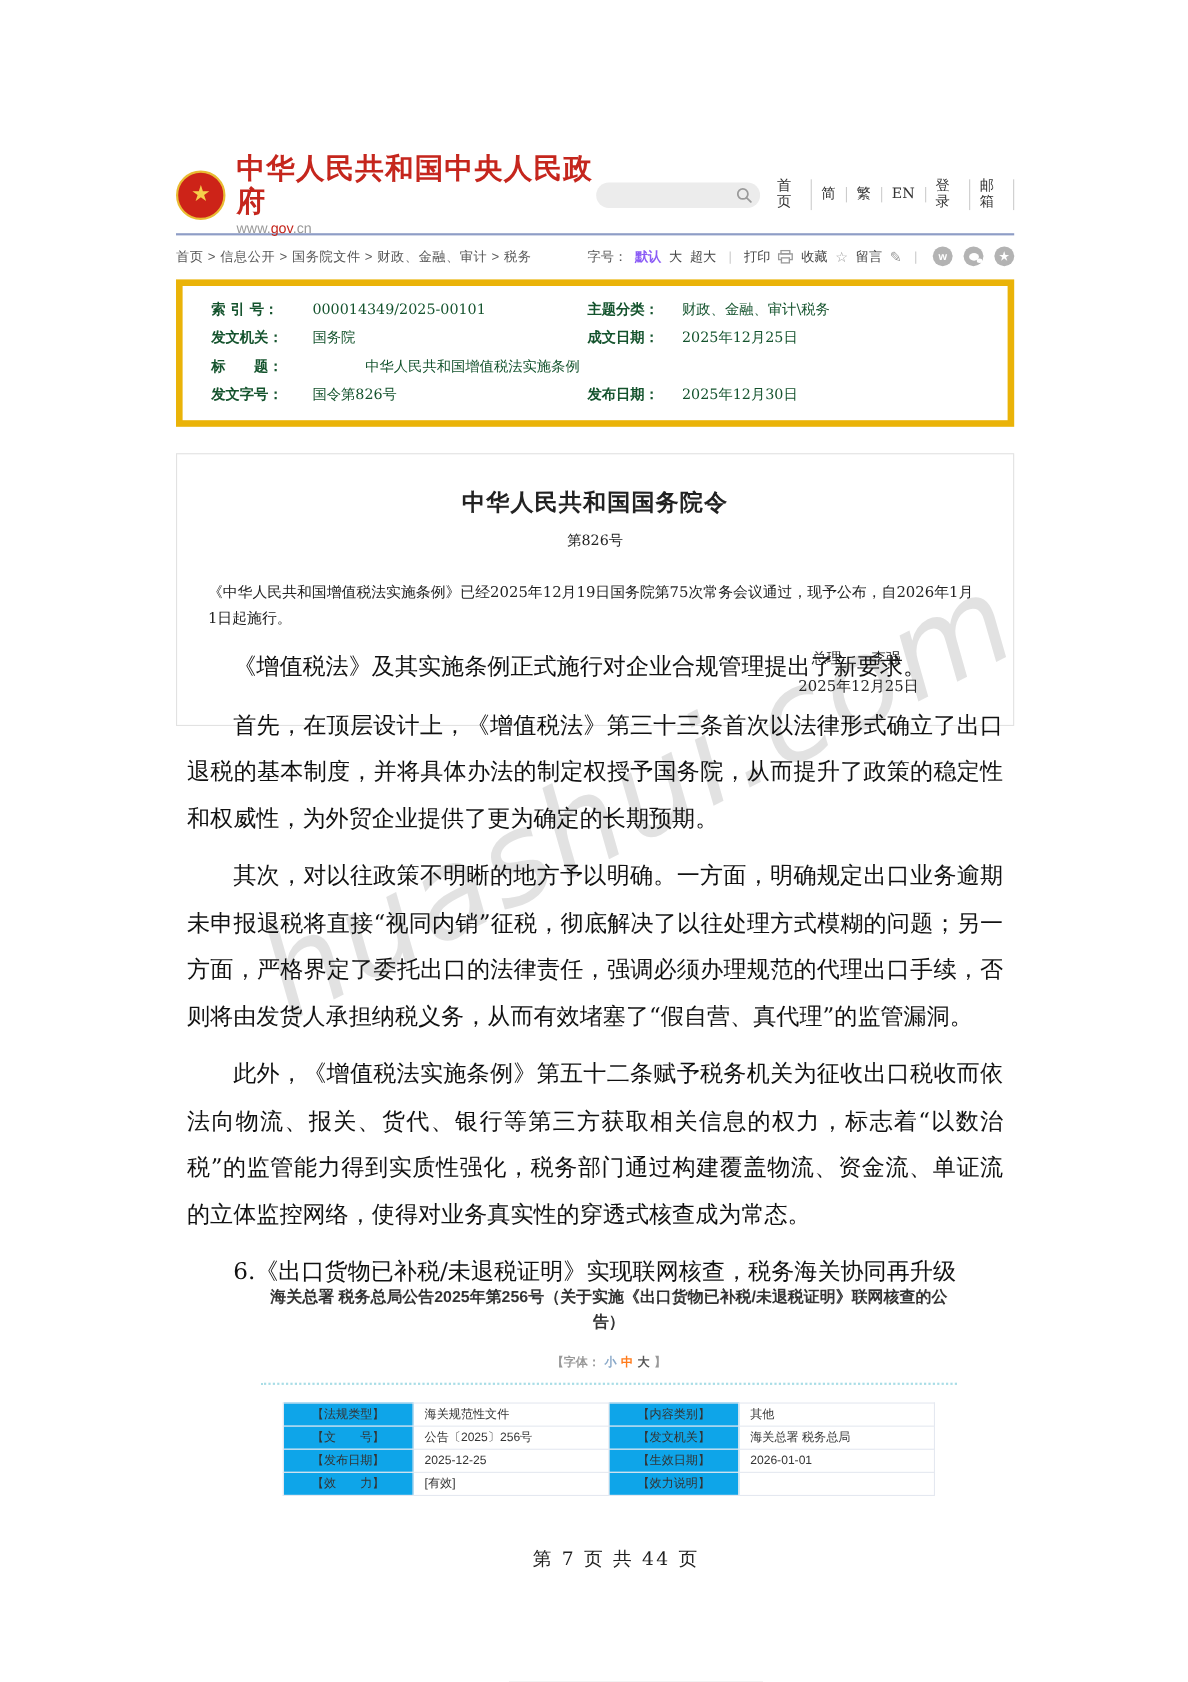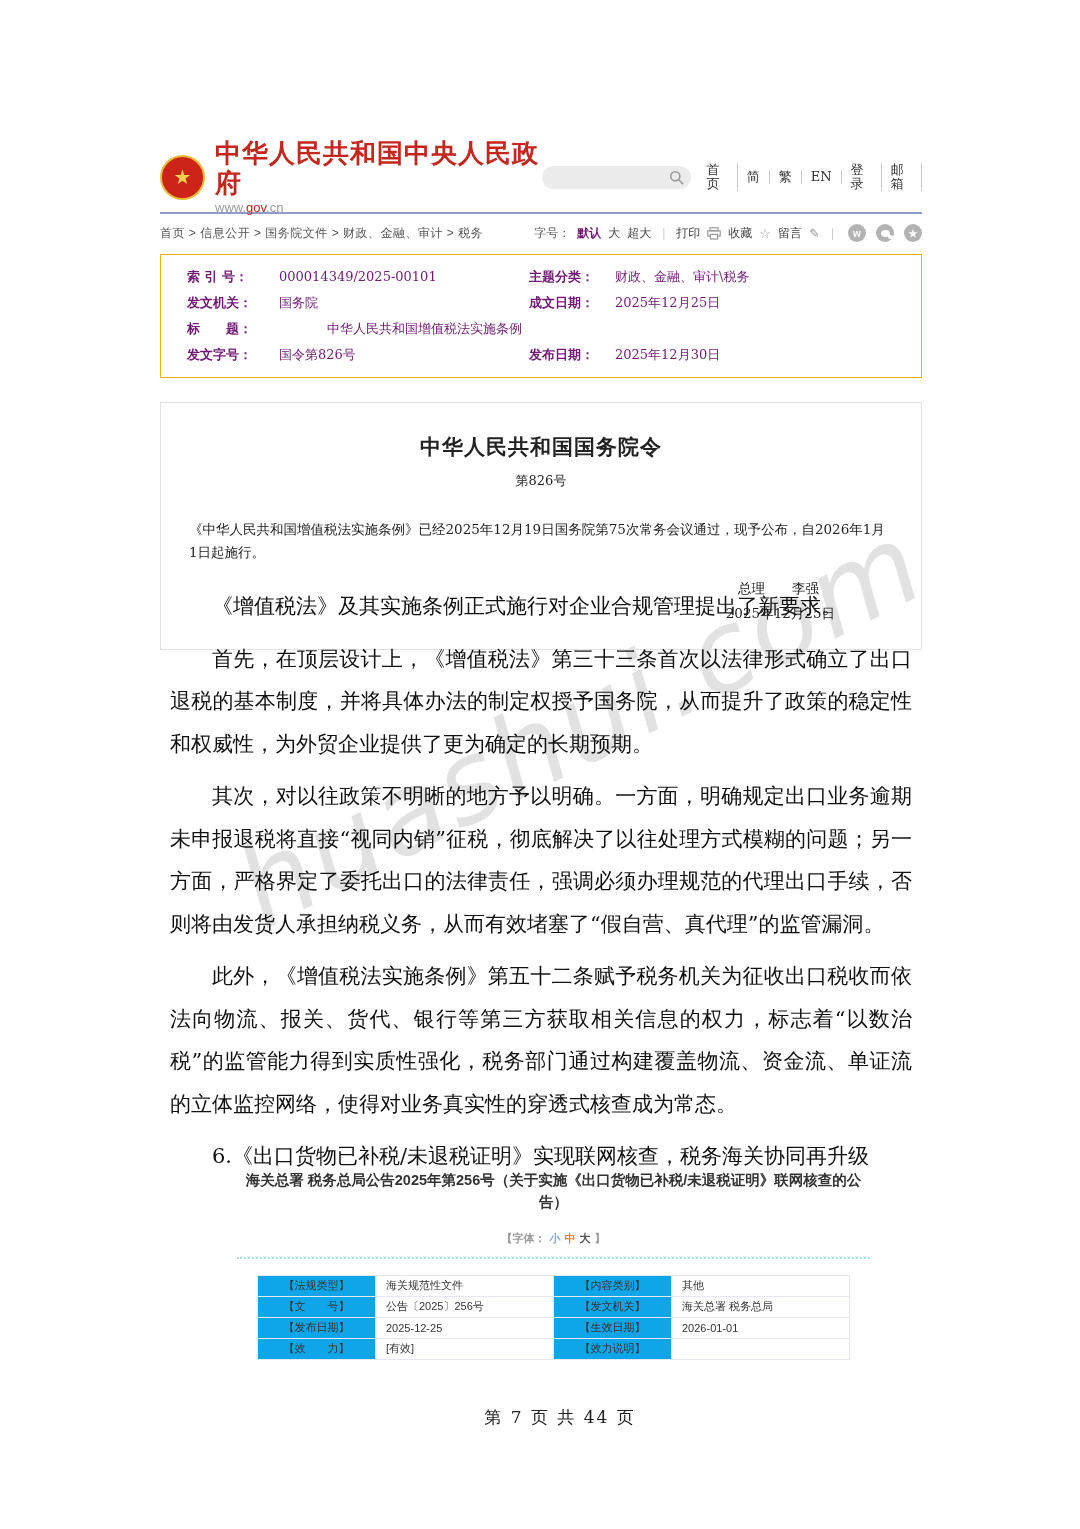--- a/index.html
+++ b/index.html
@@ -36,36 +36,36 @@
     width: 158px; height: 23px; border-radius: 12px; background: #ececec;
     display: flex; align-items: center; justify-content: flex-end; padding-right: 7px;
     border: none; cursor: text;
   }
   .nav { display: flex; align-items: center; font-size: 13px; color: #333; font-family: "DejaVu Serif", serif; }
   .nav a { color: #333; text-decoration: none; padding: 0 9px; border-right: 1px solid #ccc; line-height: 14px; cursor: pointer; }
   
   .crumb-row { display: flex; justify-content: space-between; align-items: center; margin-top: 10px; font-size: 12px; color: #555; }
   .breadcrumb { letter-spacing: 0.5px; cursor: pointer; }
   .toolbar { display: flex; align-items: center; gap: 7px; color: #555; font-size: 12px; }
-  .t-blue { color: #701a75; font-weight: bold; cursor: pointer; }
+  .t-blue { color: #8b5cf6; font-weight: bold; cursor: pointer; }
   .t-link { color: #444; cursor: pointer; }
   .t-sep { color: #ccc; padding: 0 4px; }
   .t-icon { color: #9a9a9a; font-size: 13px; cursor: pointer; }
   .share-circle {
     width: 18px; height: 18px; border-radius: 50%; background: #b3b3b3; color: #fff;
     display: inline-flex; align-items: center; justify-content: center;
     font-size: 10px; font-weight: bold; margin-left: 3px; cursor: pointer;
   }
   .wechat-bubble { position: relative; width: 9px; height: 7px; border-radius: 50%; background: #fff; }
   .wechat-bubble::after { content:""; position:absolute; right:-3px; bottom:-2px; width:5px; height:4px; border-radius:50%; background:#fff; }
   
   .meta-box {
-    margin-top: 12px; border: 1px solid #eab308; padding: 9px 26px;
+    margin-top: 12px; border: 6px solid #eab308; padding: 9px 26px;
     display: grid; grid-template-columns: 92px 250px 86px 1fr;
-    font-size: 13px; line-height: 26px; color: #701a75; font-family: "DejaVu Serif", serif;
+    font-size: 13px; line-height: 26px; color: #14532d; font-family: "DejaVu Serif", serif;
   }
   .meta-label { font-weight: bold; white-space: pre; }
   .meta-span3 { grid-column: 2 / 5; margin-left: 48px; }
   
   .decree-box {
     margin-top: 24px; border: 1px solid #e2e2e2; padding: 30px 28px 26px;
     font-family: "DejaVu Serif", serif; color: #222;
   }
   .decree-title { text-align: center; font-size: 21px; font-weight: bold; letter-spacing: 1px; }
   .decree-no { text-align: center; font-size: 13px; margin-top: 11px; }

